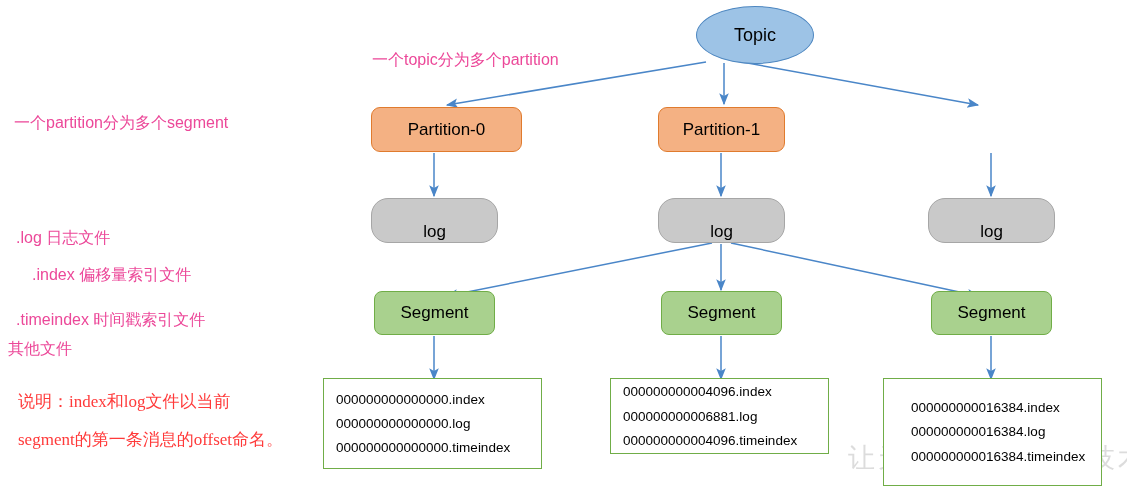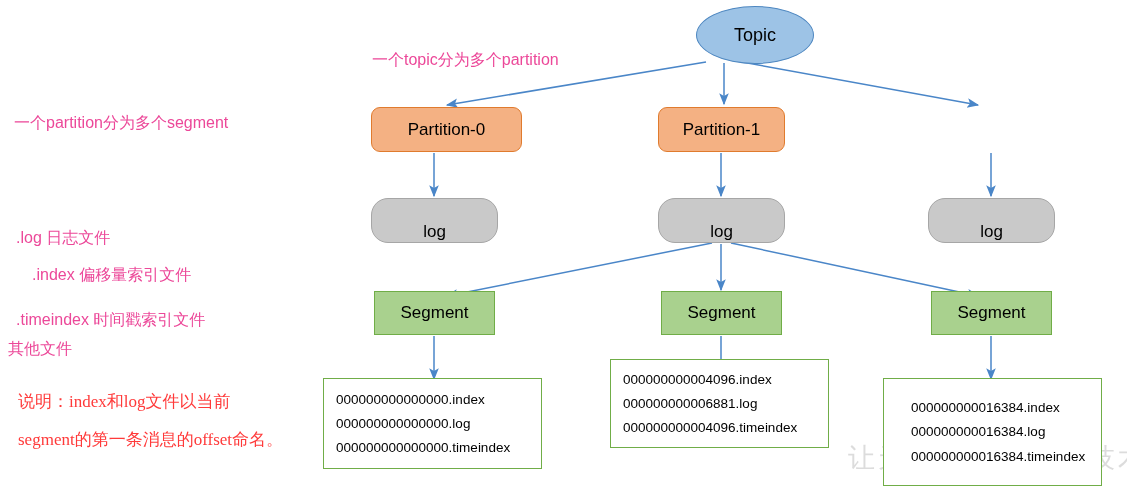--- a/index.html
+++ b/index.html
@@ -70,21 +70,21 @@
   .log-node {
     background: #C9C9C9;
     border: 1.4px solid #A6A6A6;
     border-radius: 17px;
     align-items: flex-end;
   }
 
   .segment-node {
     background: #A9D18E;
     border: 1.6px solid #70AD47;
-    border-radius: 0;
+    border-radius: 8px;
   }
 
   
   .filebox {
     position: absolute;
     box-sizing: border-box;
     background: #FFFFFF;
     border: 1.8px solid #70AD47;
     padding: 9px 10px 8px 12px;
     display: flex;
@@ -186,21 +186,21 @@
   <div class="node segment-node" style="left:931px; top:291px; width:121px; height:44px;">
     <span>Segment</span>
   </div>
 
   <div class="filebox" style="left:323px; top:378px; width:219px; height:91px;">
     <div class="fileline">000000000000000.index</div>
     <div class="fileline">000000000000000.log</div>
     <div class="fileline">000000000000000.timeindex</div>
   </div>
 
-  <div class="filebox" style="left:610px; top:359px; width:219px; height:89px;">
+  <div class="filebox" style="left:610px; top:378px; width:219px; height:76px;">
     <div class="fileline">000000000004096.index</div>
     <div class="fileline">000000000006881.log</div>
     <div class="fileline">000000000004096.timeindex</div>
   </div>
 
   <div class="filebox" style="left:883px; top:378px; width:219px; height:108px;padding-left:27px;">
     <div class="fileline">000000000016384.index</div>
     <div class="fileline">000000000016384.log</div>
     <div class="fileline">000000000016384.timeindex</div>
   </div>

